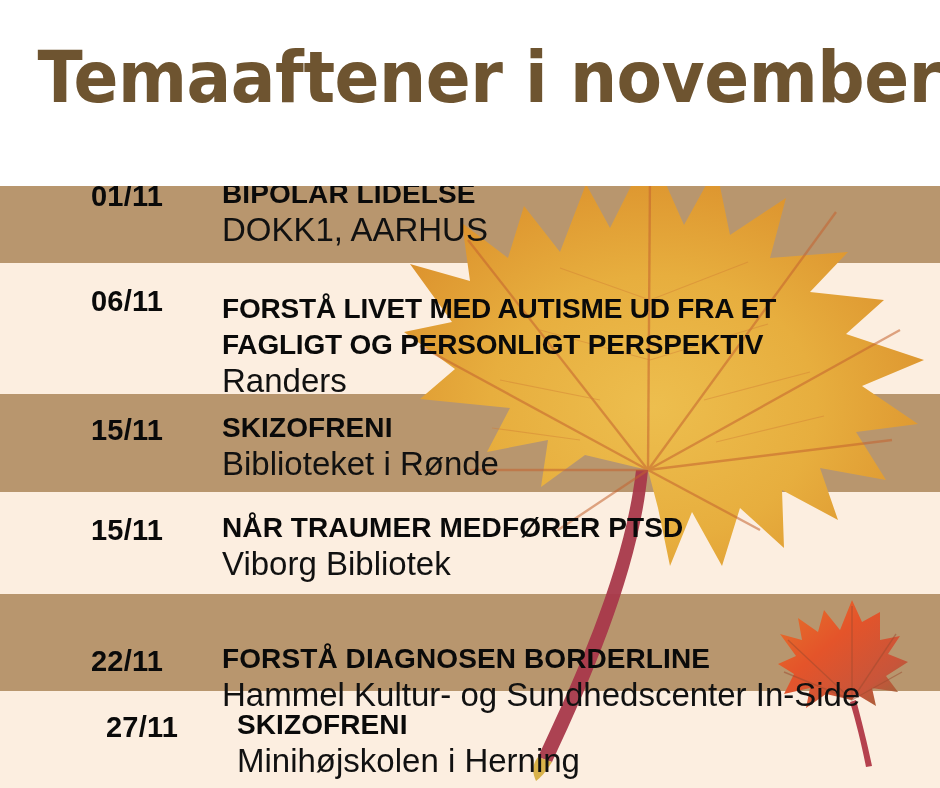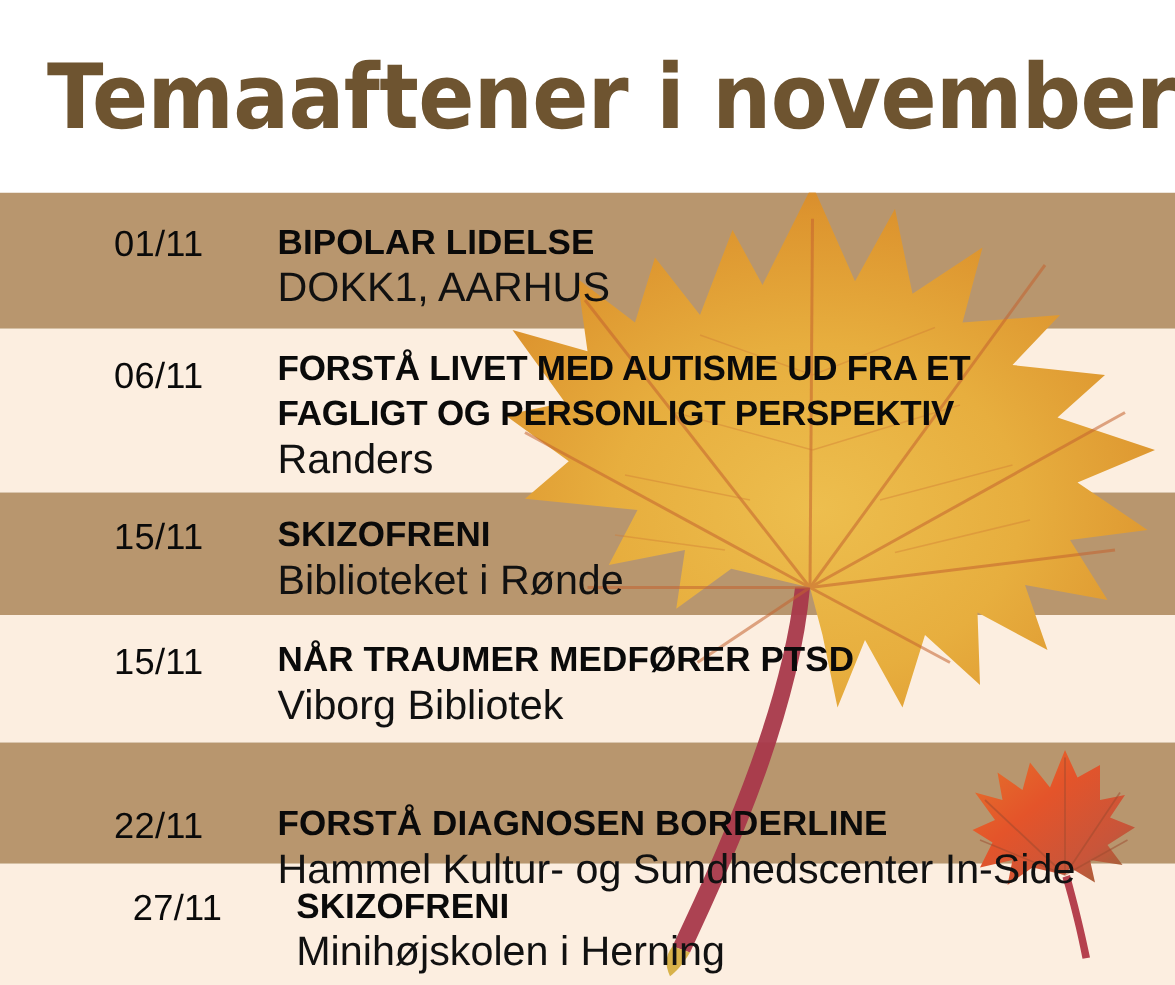--- a/index.html
+++ b/index.html
@@ -17,21 +17,21 @@
     overflow: hidden;
     background: #ffffff;
   }
 
   
   .header {
     position: absolute;
     left: 0;
     top: 0;
     width: 940px;
-    height: 154px;
+    height: 186px;
     background: #ffffff;
     z-index: 5;
   }
   .poster-title {
     position: absolute;
     left: 0;
     top: 0;
     width: 940px;
     text-align: center;
     font-family: "DejaVu Sans", sans-serif;
@@ -87,21 +87,21 @@
     left: 0;
     width: 940px;
     display: block;
   }
   .row-date {
     position: absolute;
     left: 52px;
     width: 150px;
     text-align: center;
     font-family: "Liberation Sans", sans-serif;
-    font-weight: 400;
+    font-weight: 700;
     font-size: 29px;
     letter-spacing: 0.2px;
     color: #0a0a0a;
     white-space: nowrap;
   }
   .row-body {
     position: absolute;
     left: 222px;
     width: 700px;
   }
@@ -225,21 +225,21 @@
     <div class="row" style="top:154px;height:109px;">
       <div class="row-date" style="top:26px;">01/11</div>
       <div class="row-body" style="top:22px;">
         <div class="row-title">BIPOLAR LIDELSE</div>
         <div class="row-venue">DOKK1, AARHUS</div>
       </div>
     </div>
 
     <div class="row" style="top:263px;height:131px;">
       <div class="row-date" style="top:22px;">06/11</div>
-      <div class="row-body" style="top:14px;">
+      <div class="row-body" style="top:28px;">
         <div class="row-title wide">FORSTÅ LIVET MED AUTISME UD FRA ET
 FAGLIGT OG PERSONLIGT PERSPEKTIV</div>
         <div class="row-venue">Randers</div>
       </div>
     </div>
 
     <div class="row" style="top:394px;height:98px;">
       <div class="row-date" style="top:20px;">15/11</div>
       <div class="row-body" style="top:16px;">
         <div class="row-title">SKIZOFRENI</div>

